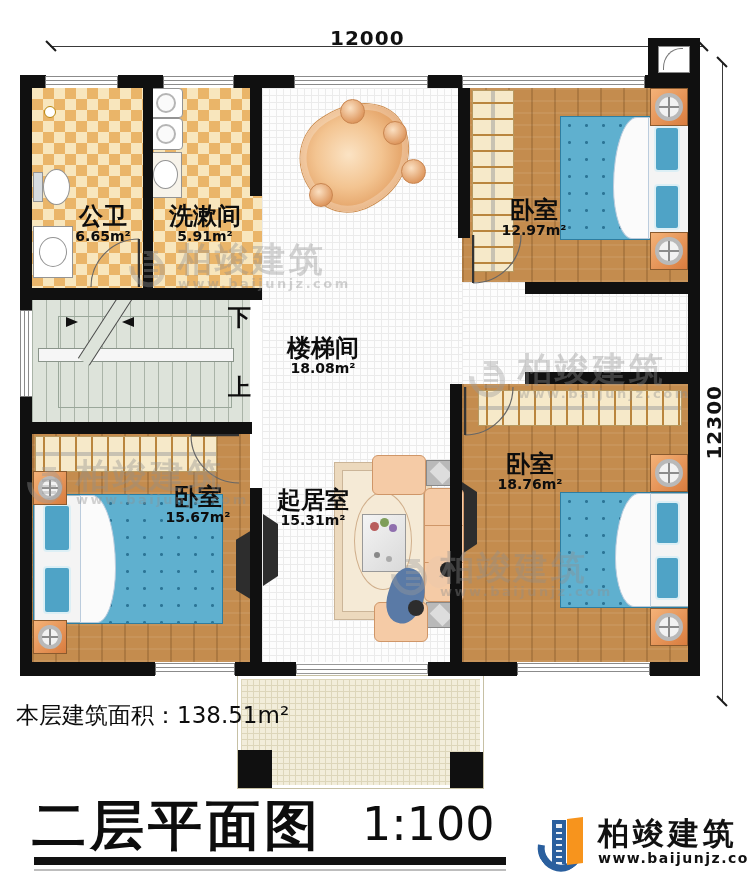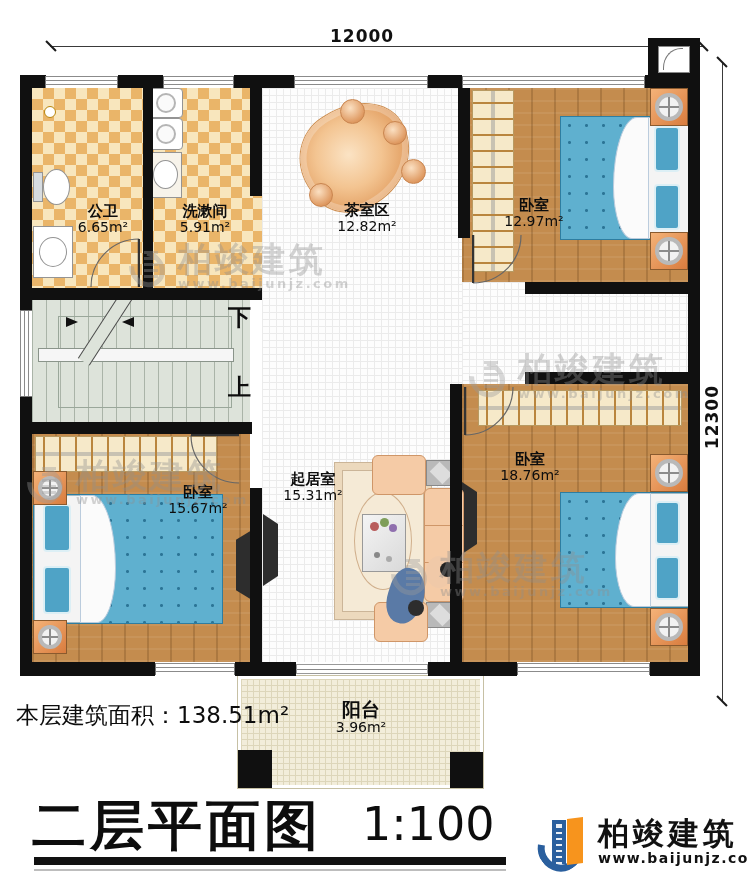--- a/index.html
+++ b/index.html
@@ -3,21 +3,21 @@
 <meta charset="utf-8">
 <style>
   * { margin:0; padding:0; box-sizing:border-box; }
   html,body { background:#fff; font-family:"DejaVu Sans","Liberation Sans",sans-serif; }
   .canvas { position:relative; width:750px; height:888px; background:#fff; overflow:hidden; }
 
   
   .dimline-h { position:absolute; height:1px; background:#3a3a3a; }
   .dimline-v { position:absolute; width:1px; background:#3a3a3a; }
   .tick { position:absolute; width:14px; height:2px; background:#1a1a1a; transform:rotate(45deg); }
-  .dimlabel { position:absolute; font-weight:bold; font-size:17px; color:#111; letter-spacing:1px; }
+  .dimlabel { position:absolute; font-weight:bold; font-size:20px; color:#111; letter-spacing:1px; }
   .dimlabel.vert { writing-mode:vertical-rl; transform:rotate(180deg); }
 
   .roof-box { position:absolute; left:468px; top:27px; width:76px; height:42px; background:#fff;
               border:1px solid #9a9a9a; display:flex; align-items:center; justify-content:center;
               font-size:21px; font-weight:bold; color:#111; z-index:5; }
 
   
   .wall { position:absolute; background:#101010; z-index:20; }
 
   
@@ -42,22 +42,22 @@
        background-image:repeating-linear-gradient(90deg, rgba(60,30,0,.18) 0 2px, transparent 2px 23px),
                         repeating-linear-gradient(0deg, rgba(255,255,255,.07) 0 2px, transparent 2px 12px); }
   .stairfloor { background:#dde3da;
        background-image:repeating-linear-gradient(90deg,#aab4a8 0 1px,transparent 1px 14px); }
   .balconyfloor { background:#f2edda;
        background-image:linear-gradient(#ddd6ba 1px,transparent 1px),linear-gradient(90deg,#ddd6ba 1px,transparent 1px);
        background-size:6px 6px; border:3px solid #fff; outline:1px solid #c6c0a4; z-index:2; }
 
   
   .rlabel { position:absolute; width:110px; text-align:center; color:#0d0d0d; z-index:30; line-height:1.05; }
-  .rlabel .rname { display:block; font-size:15px; font-weight:bold; }
-  .rlabel .rarea { display:block; font-size:14px; font-weight:normal; }
+  .rlabel .rname { display:block; font-size:24px; font-weight:bold; }
+  .rlabel .rarea { display:block; font-size:14px; font-weight:bold; }
   .updown { position:absolute; font-size:23px; font-weight:bold; color:#0d0d0d; z-index:30; }
 
   
   .door { position:absolute; width:50px; height:50px; z-index:22; }
 
   
   .stair-mid { position:absolute; left:38px; top:348px; width:196px; height:14px; background:#f6f6f6;
                border:1px solid #8a948a; z-index:6; }
   .stair-guide { position:absolute; left:58px; top:316px; width:174px; height:92px; border:1px solid #9aa79a; z-index:6; }
   .stair-break { position:absolute; left:98px; top:290px; width:14px; height:78px; background:#dde3da;
@@ -340,43 +340,39 @@
   </svg>
 
   <div class="rlabel" style="left:48px; top:204px;">
     <span class="rname">公卫</span>
     <span class="rarea">6.65m²</span>
   </div>
   <div class="rlabel" style="left:150px; top:204px;">
     <span class="rname">洗漱间</span>
     <span class="rarea">5.91m²</span>
   </div>
-  <div class="rlabel" style="left:312px; top:203px;">
-    <span class="rname">茶室区</span>
-    <span class="rarea">12.82m²</span>
-  </div>
   <div class="rlabel" style="left:479px; top:198px;">
     <span class="rname">卧室</span>
     <span class="rarea">12.97m²</span>
   </div>
+  <div class="rlabel" style="left:268px; top:336px;">
+    <span class="rname">楼梯间</span>
+    <span class="rarea">18.08m²</span>
+  </div>
   <div class="rlabel" style="left:143px; top:485px;">
     <span class="rname">卧室</span>
     <span class="rarea">15.67m²</span>
   </div>
-  <div class="rlabel" style="left:258px; top:472px;">
+  <div class="rlabel" style="left:258px; top:488px;">
     <span class="rname">起居室</span>
     <span class="rarea">15.31m²</span>
   </div>
   <div class="rlabel" style="left:475px; top:452px;">
     <span class="rname">卧室</span>
     <span class="rarea">18.76m²</span>
-  </div>
-  <div class="rlabel" style="left:306px; top:700px;">
-    <span class="rname" style="font-size:19px;">阳台</span>
-    <span class="rarea">3.96m²</span>
   </div>
 
   <div class="wm" style="left:130px; top:242px;">
     <div class="wm-icon">
         <div class="wm-ellipse"></div>
         <div class="wm-block"></div>
       </div>
     <div class="wm-text">
       <div class="wm-name">柏竣建筑</div>
       <div class="wm-site">www.baijunjz.com</div>

